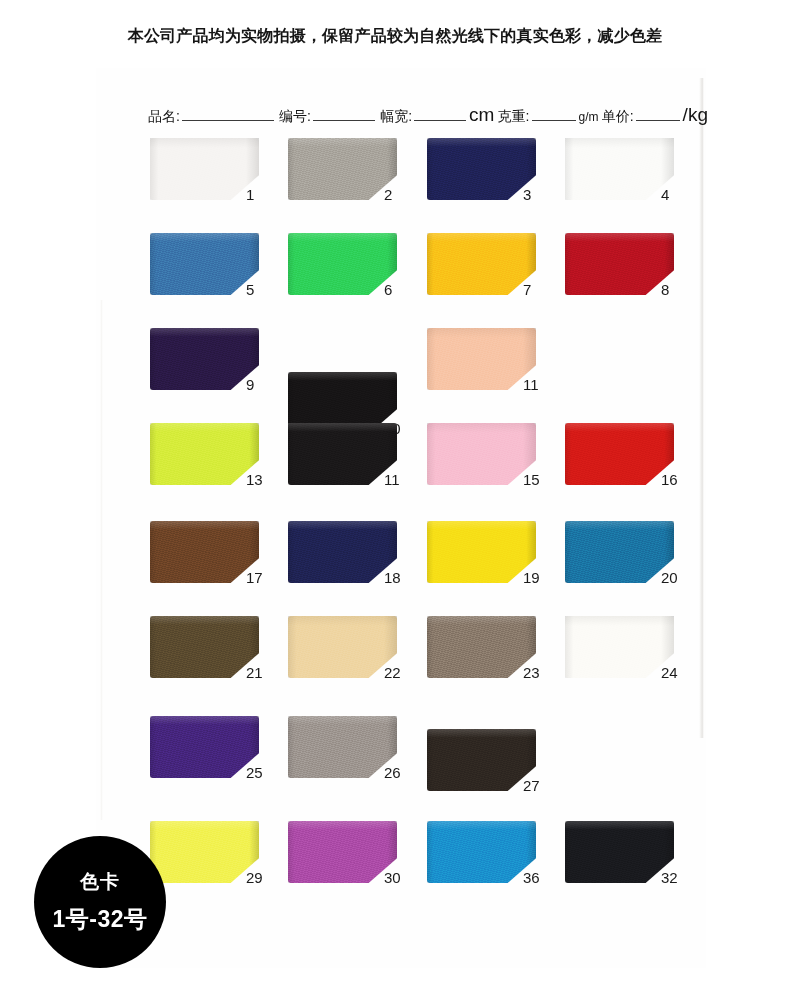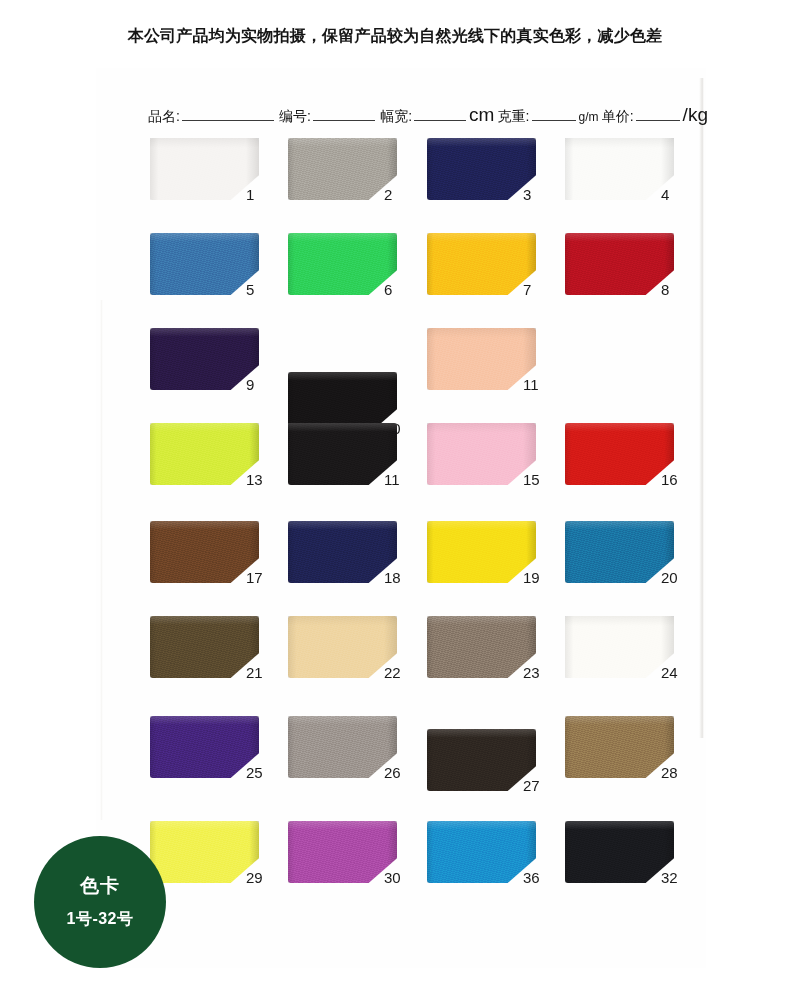--- a/index.html
+++ b/index.html
@@ -159,35 +159,35 @@
   }
 
   
   .badge {
     position: absolute;
     left: 34px;
     top: 836px;
     width: 132px;
     height: 132px;
     border-radius: 50%;
-    background: #14532d;
+    background: #000000;
     color: #ffffff;
     display: flex;
     flex-direction: column;
     align-items: center;
     justify-content: center;
     line-height: 1.18;
   }
   .badge-line1 {
     font-size: 19px;
     font-weight: 600;
     letter-spacing: 1px;
   }
   .badge-line2 {
-    font-size: 16px;
+    font-size: 23px;
     font-weight: 600;
     letter-spacing: .5px;
     margin-top: 12px;
   }
 </style>
 </head>
 <body>
 
 <div class="page">
 
@@ -325,24 +325,20 @@
         <div class="swatch-num">25</div>
       </div>
       <div class="cell" style="left: 138px; top: 578px;">
         <div class="swatch" title="stone-grey" style="background: rgb(157, 149, 143);"></div>
         <div class="swatch-num">26</div>
       </div>
       <div class="cell" style="left: 277px; top: 591px;">
         <div class="swatch" title="dark-brown" style="background: rgb(46, 39, 33);"></div>
         <div class="swatch-num">27</div>
       </div>
-      <div class="cell" style="left: 415px; top: 578px;">
-        <div class="swatch" title="khaki-tan" style="background: rgb(148, 120, 79);"></div>
-        <div class="swatch-num">28</div>
-      </div>
       <div class="cell" style="left: 0px; top: 683px;">
         <div class="swatch" title="neon-yellow" style="background: rgb(242, 242, 80);"></div>
         <div class="swatch-num">29</div>
       </div>
       <div class="cell" style="left: 138px; top: 683px;">
         <div class="swatch" title="orchid" style="background: rgb(172, 75, 167);"></div>
         <div class="swatch-num">30</div>
       </div>
       <div class="cell" style="left: 277px; top: 683px;">
         <div class="swatch" title="cyan-blue" style="background: rgb(26, 144, 205);"></div>

